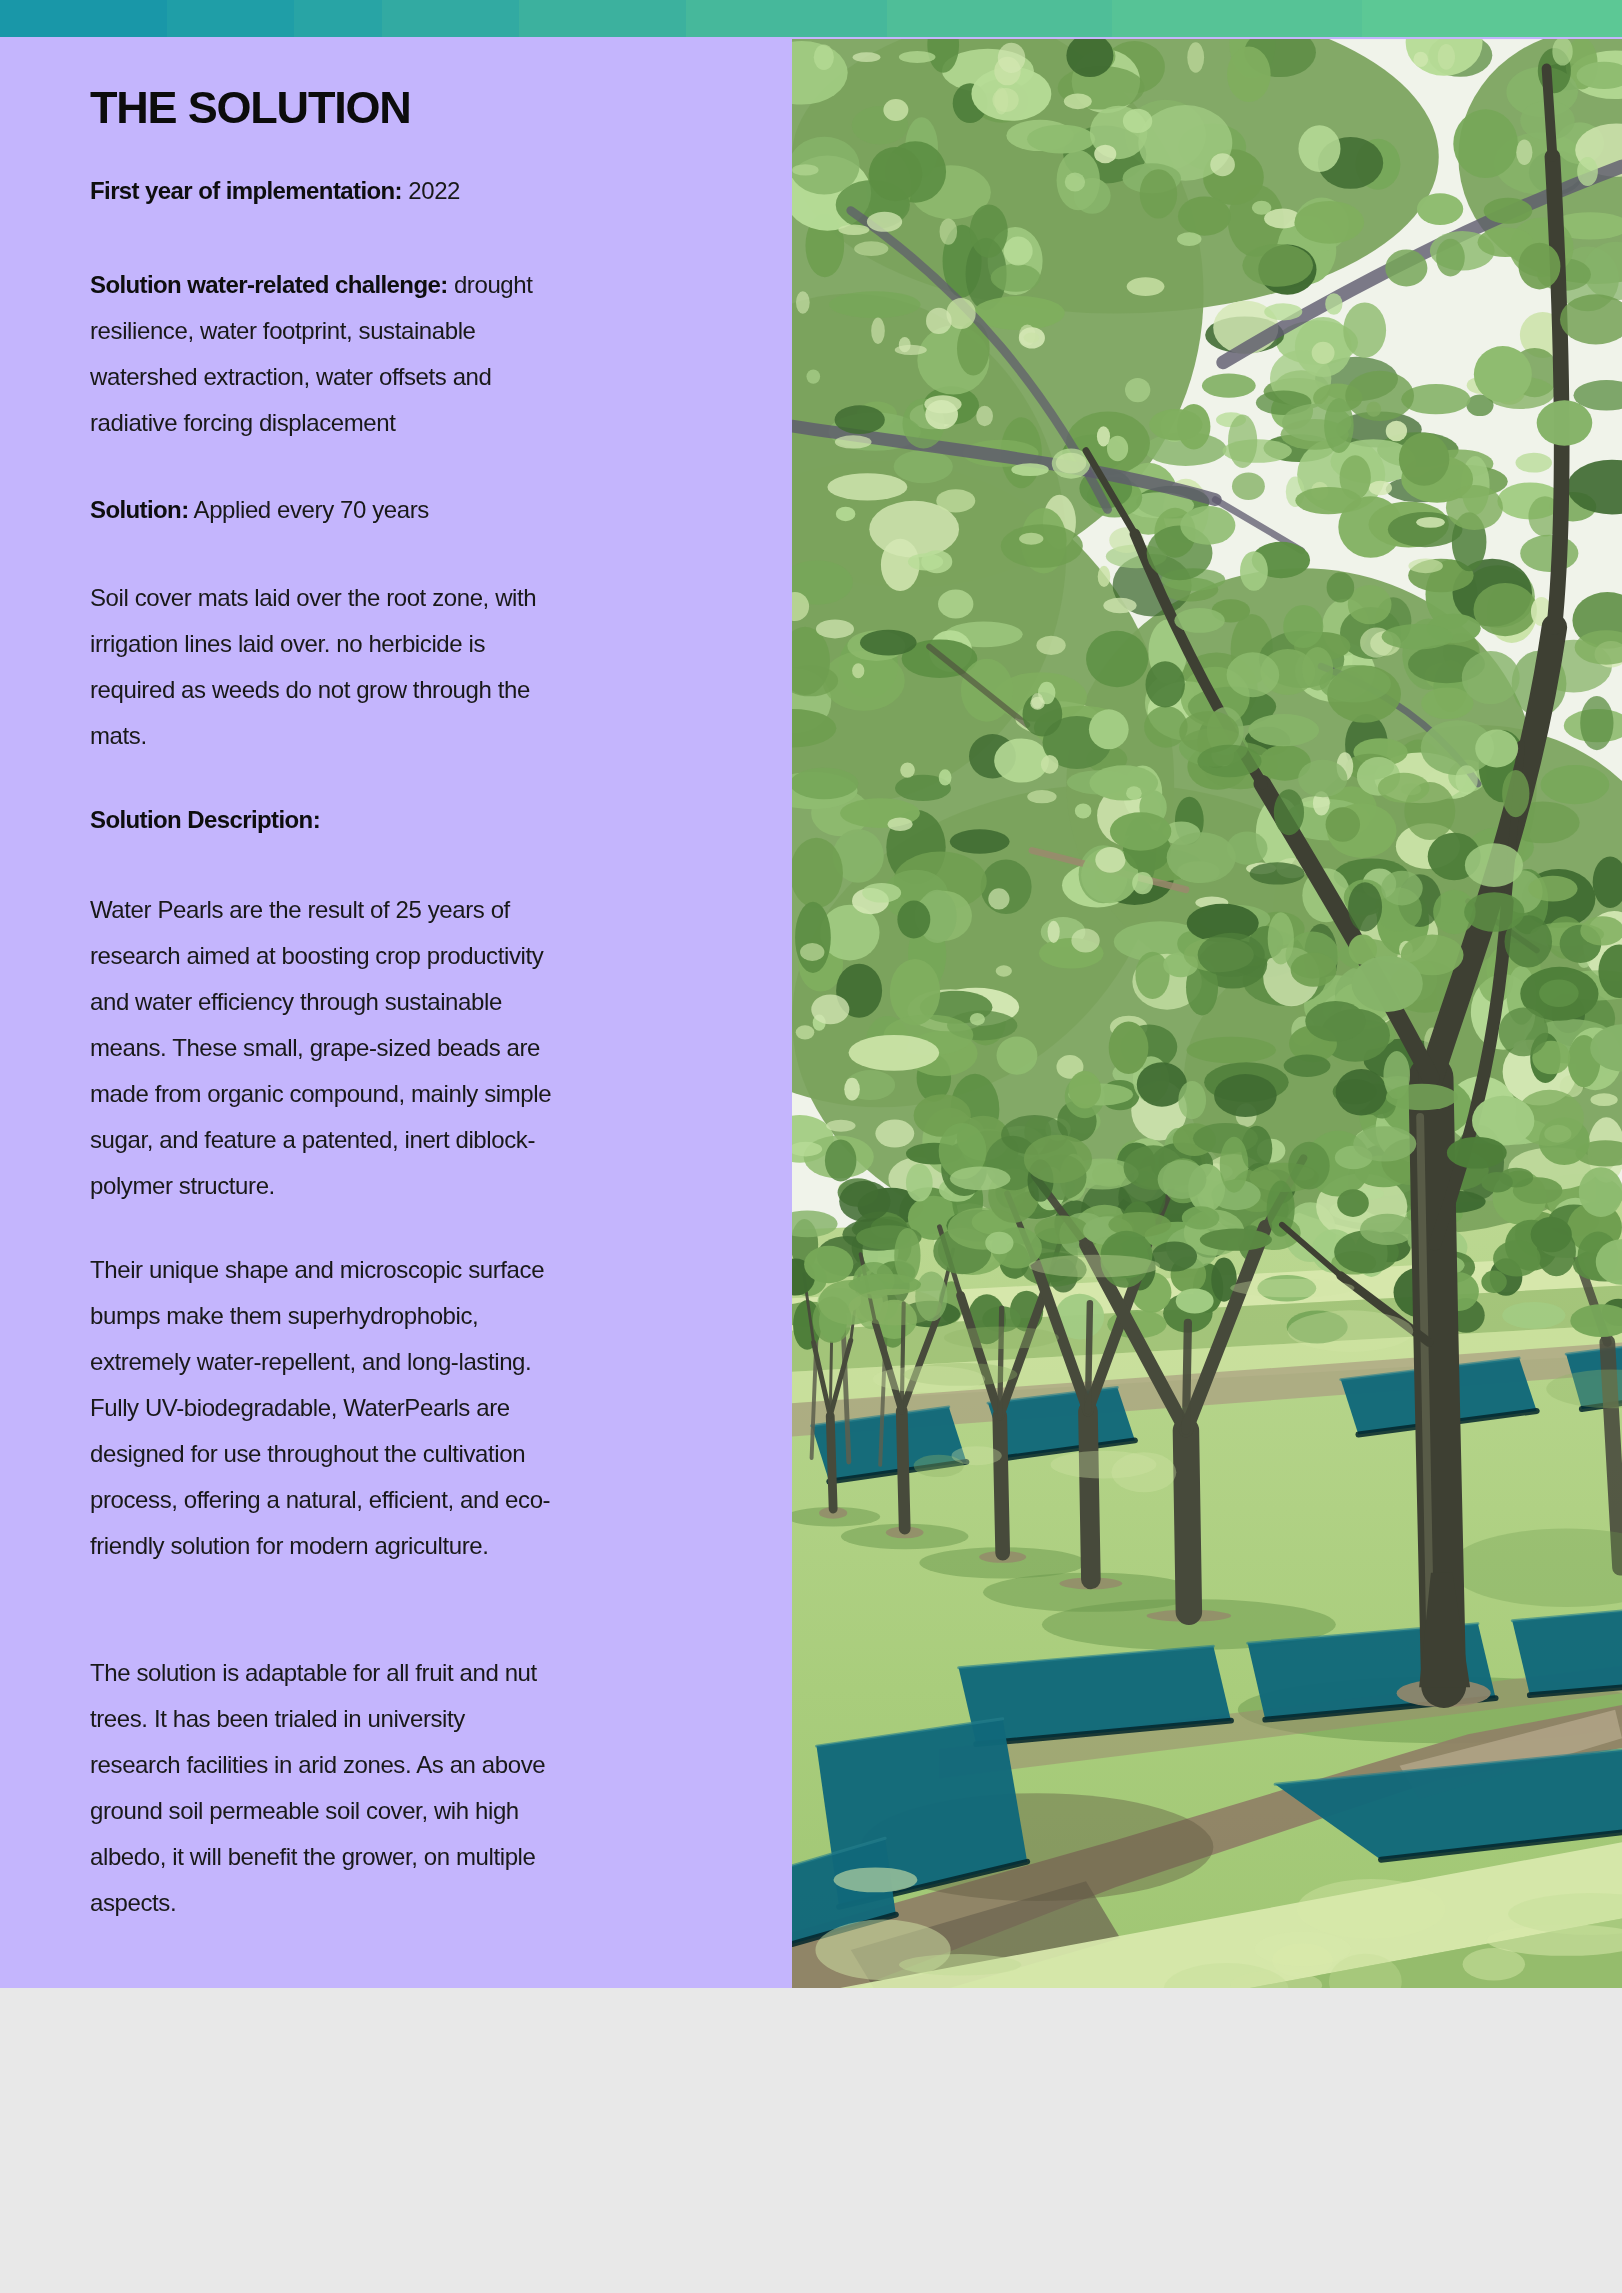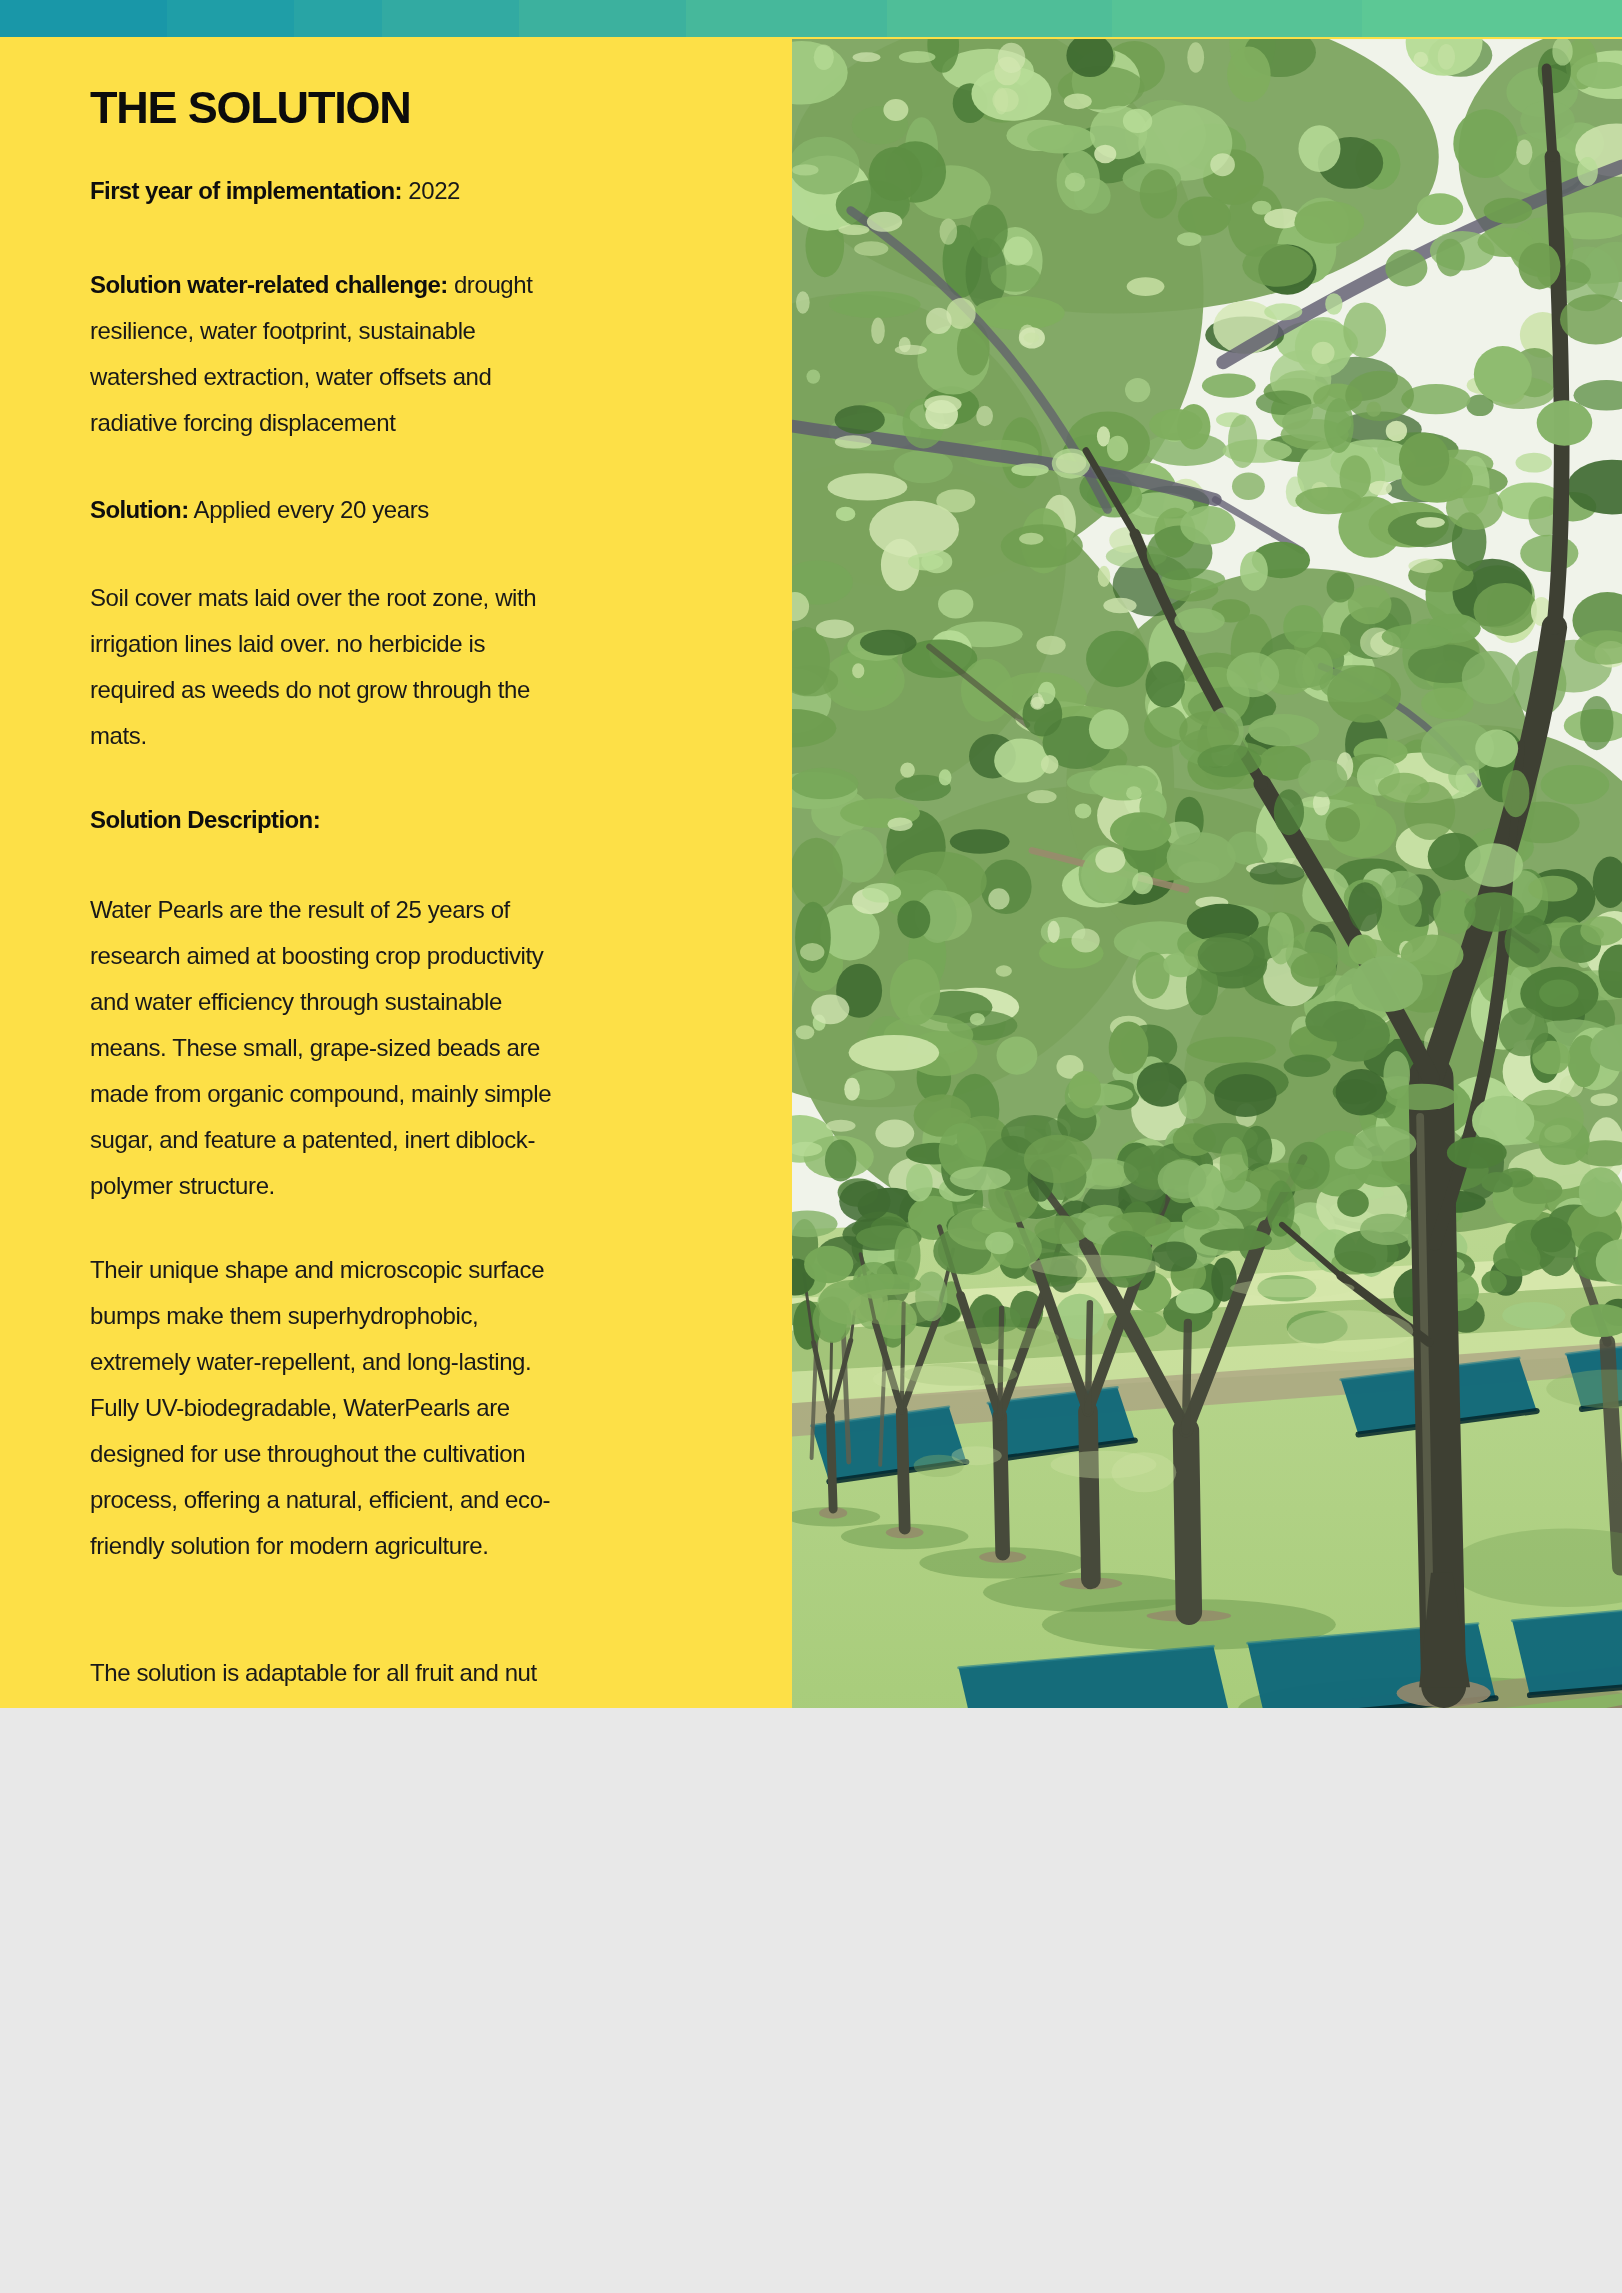--- a/index.html
+++ b/index.html
@@ -1,16 +1,16 @@
 <!DOCTYPE html>
 <html><head>
 <meta charset="utf-8">
 <style>
   html,body{margin:0;padding:0;background:#e8e8e8}
-  .page{position:relative;width:1622px;height:1708px;background:#fde047;overflow:hidden;
+  .page{position:relative;width:1622px;height:1988px;background:#c4b5fd;overflow:hidden;
         font-family:"Liberation Sans",sans-serif;margin:0 auto}
   .topbar{position:absolute;left:0;top:0;width:1622px;height:37px;display:flex}
   .topbar .seg{height:100%}
   .content{position:absolute;left:90px;top:80px;width:730px;color:#161616}
   .title{font-size:45px;line-height:55px;font-weight:700;letter-spacing:-1.2px;
          margin:0 0 33px 0;color:#0c0c0c;white-space:pre-line}
   .para{font-size:24px;line-height:46px;letter-spacing:-0.4px;margin:0 0 42px 0;
         white-space:pre-line;color:#191919}
   .para strong{font-weight:700;letter-spacing:-0.6px;color:#0e0e0e}
   .mb49{margin-bottom:48px}.mb42{margin-bottom:41px}.mb45{margin-bottom:44px}
@@ -34,21 +34,21 @@
       <div class="seg" style="width: 260px; background: rgb(92, 200, 149);"></div>
     </div>
 
   <div class="content">
     <h1 class="title">THE SOLUTION</h1>
     <p class="para mb49"><strong>First year of implementation:</strong> <span>2022</span></p>
     <p class="para mb42"><strong>Solution water-related challenge:</strong> <span>drought
 resilience, water footprint, sustainable
 watershed extraction, water offsets and
 radiative forcing displacement</span></p>
-    <p class="para mb43"><strong>Solution:</strong> <span>Applied every 20 years</span></p>
+    <p class="para mb43"><strong>Solution:</strong> <span>Applied every 70 years</span></p>
     <p class="para mb39">Soil cover mats laid over the root zone, with
 irrigation lines laid over. no herbicide is
 required as weeds do not grow through the
 mats.</p>
     <p class="para mb45"><strong>Solution Description:</strong></p>
     <p class="para mb39">Water Pearls are the result of 25 years of
 research aimed at boosting crop productivity
 and water efficiency through sustainable
 means. These small, grape-sized beads are
 made from organic compound, mainly simple

